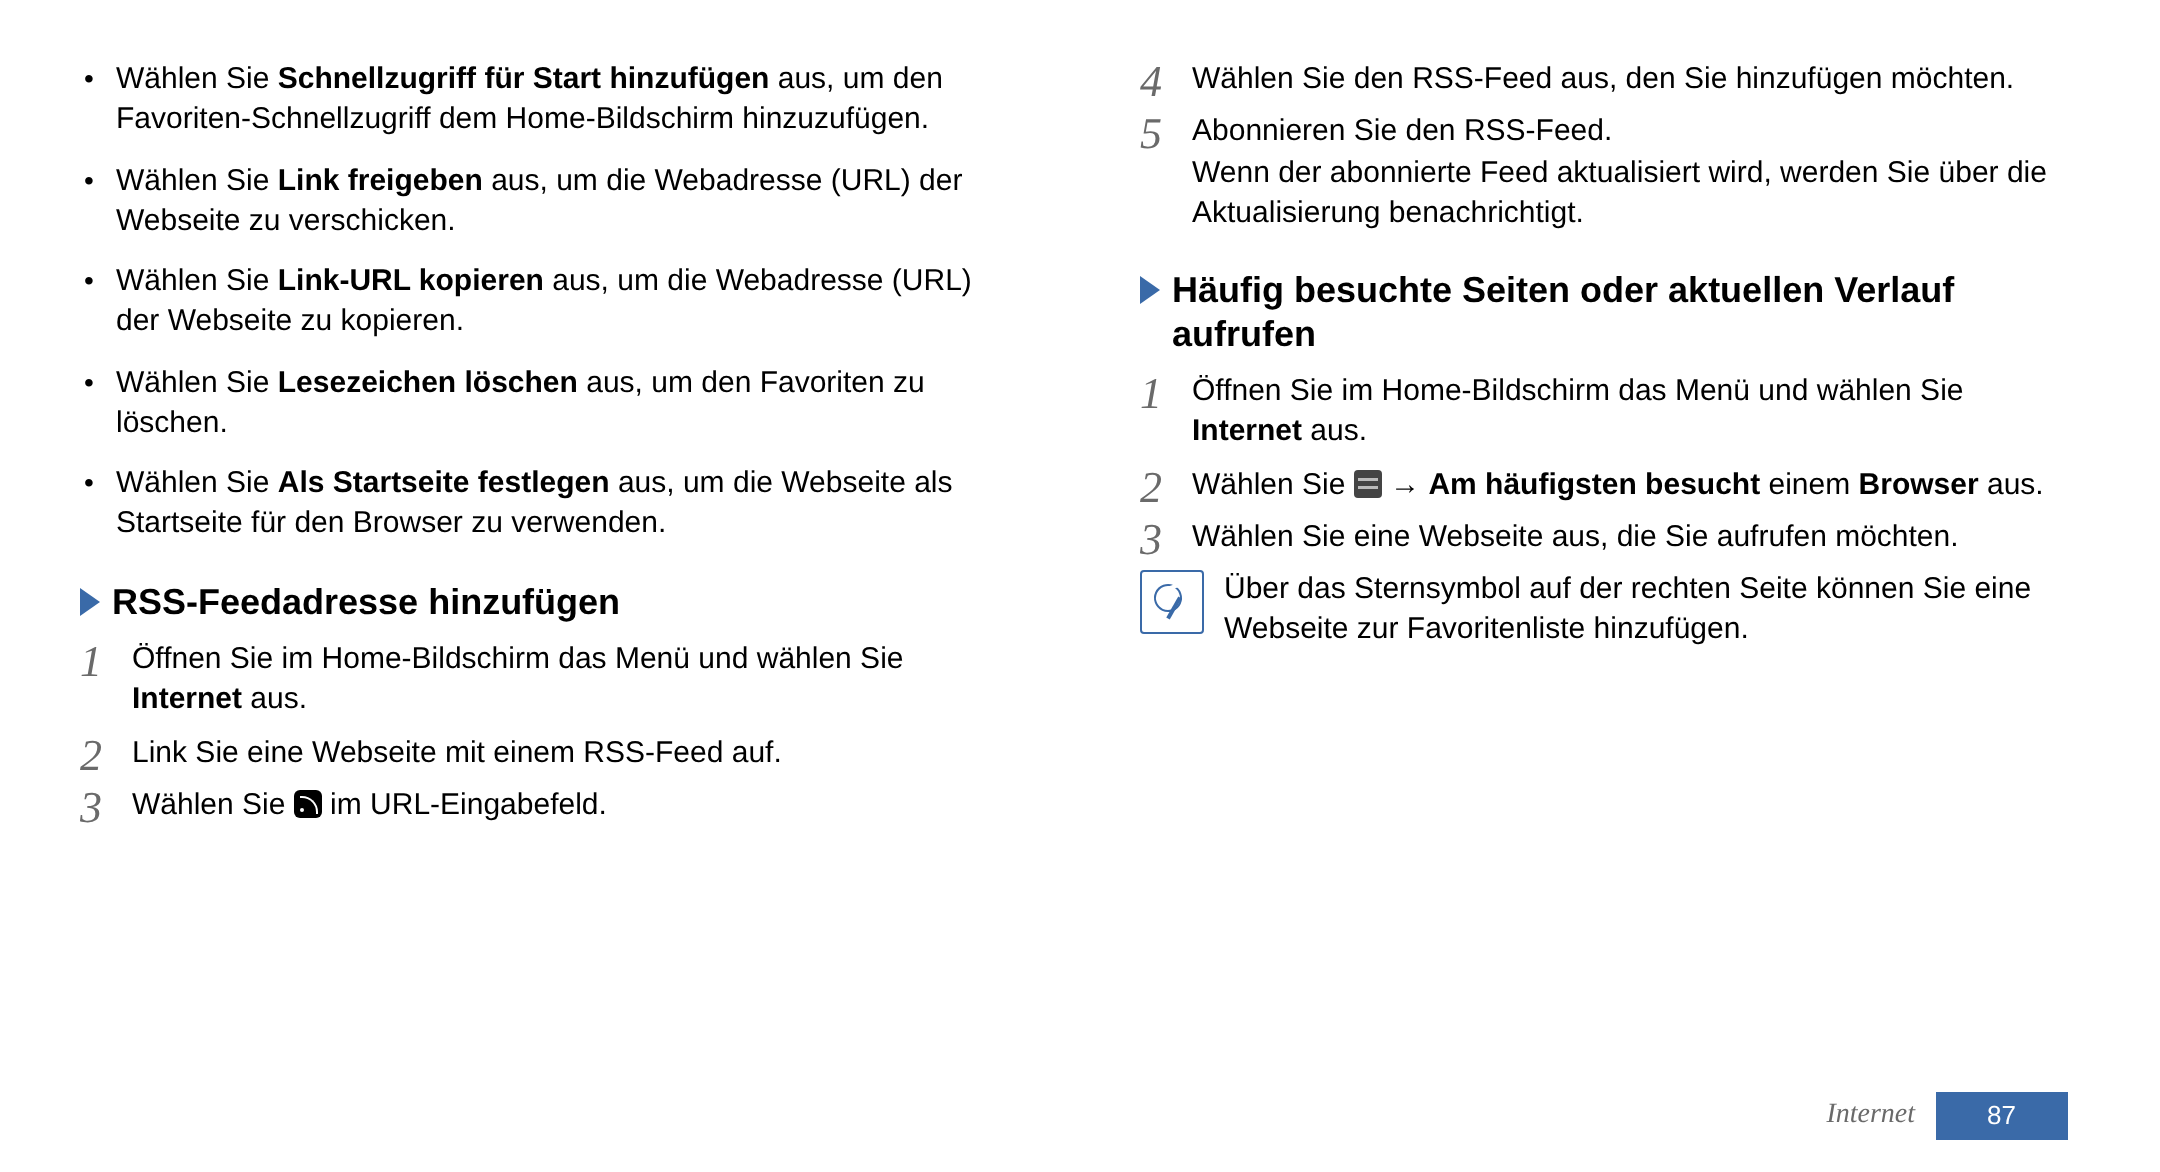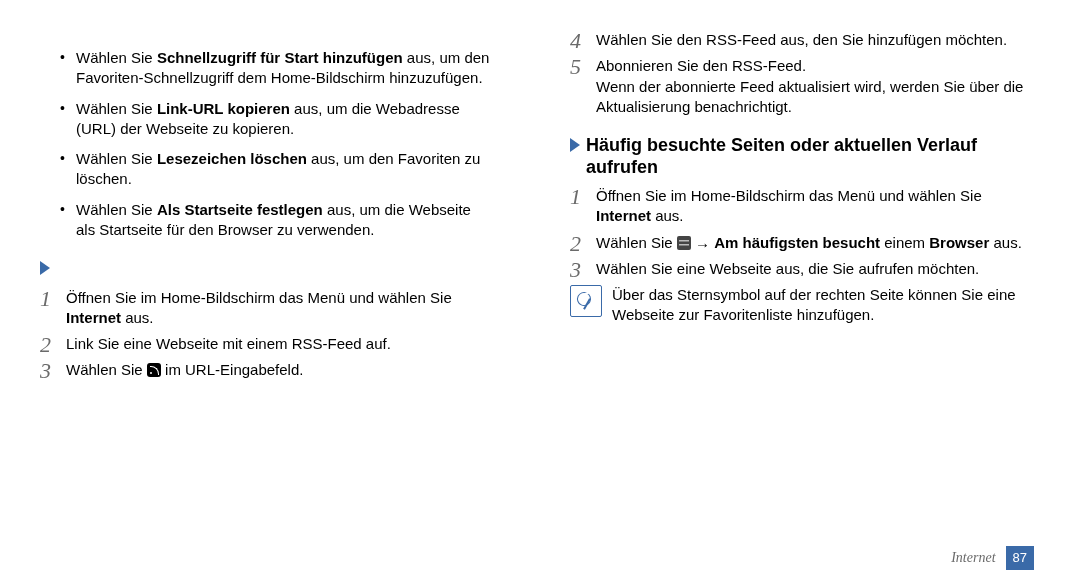--- a/index.html
+++ b/index.html
@@ -24,21 +24,21 @@
   }
   .col {
     width: 50%;
     box-sizing: border-box;
   }
   .col-left { padding-right: 30px; }
   .col-right { padding-left: 30px; }
   ul.bullets {
     list-style: none;
     padding: 0;
-    margin: 18px;
+    margin: 0;
   }
   ul.bullets li {
     position: relative;
     padding-left: 18px;
     margin-bottom: 10px;
   }
   ul.bullets li::before {
     content: "•";
     position: absolute;
     left: 2px;
@@ -178,46 +178,49 @@
     color: #6a6a6a;
     font-family: Georgia, serif;
     font-size: 14px;
   }
   .page-num {
     background: #3a6aa8;
     color: #fff;
     font-style: normal;
     font-family: Arial, sans-serif;
     font-size: 13px;
-    padding: 3px 7px;
+    padding: 3px 26px;
   }
 </style>
 </head>
 <body>
 
 <div class="page">
 
   <div class="col col-left">
     <ul class="bullets">
       <li>
         <span>Wählen Sie </span><span class="bold">Schnellzugriff für Start hinzufügen</span><span> aus, um den Favoriten-Schnellzugriff dem Home-Bildschirm hinzuzufügen.</span>
       </li>
       <li>
+        <span>Wählen Sie </span><span class="bold">Link freigeben</span><span> aus, um die Webadresse (URL) der Webseite zu verschicken.</span>
+      </li>
+      <li>
         <span>Wählen Sie </span><span class="bold">Link-URL kopieren</span><span> aus, um die Webadresse (URL) der Webseite zu kopieren.</span>
       </li>
       <li>
         <span>Wählen Sie </span><span class="bold">Lesezeichen löschen</span><span> aus, um den Favoriten zu löschen.</span>
       </li>
       <li>
         <span>Wählen Sie </span><span class="bold">Als Startseite festlegen</span><span> aus, um die Webseite als Startseite für den Browser zu verwenden.</span>
       </li>
     </ul>
 
     <div class="section-heading">
-      <span class="chevron"></span>
+      <span class="chevron"></span><span class="htext">RSS-Feedadresse hinzufügen</span>
     </div>
 
     <ol class="steps">
       <li>
         <span>Öffnen Sie im Home-Bildschirm das Menü und wählen Sie </span><span class="bold">Internet</span><span> aus.</span>
       </li>
       <li>
         <span>Link Sie eine Webseite mit einem RSS-Feed auf.</span>
       </li>
       <li>

